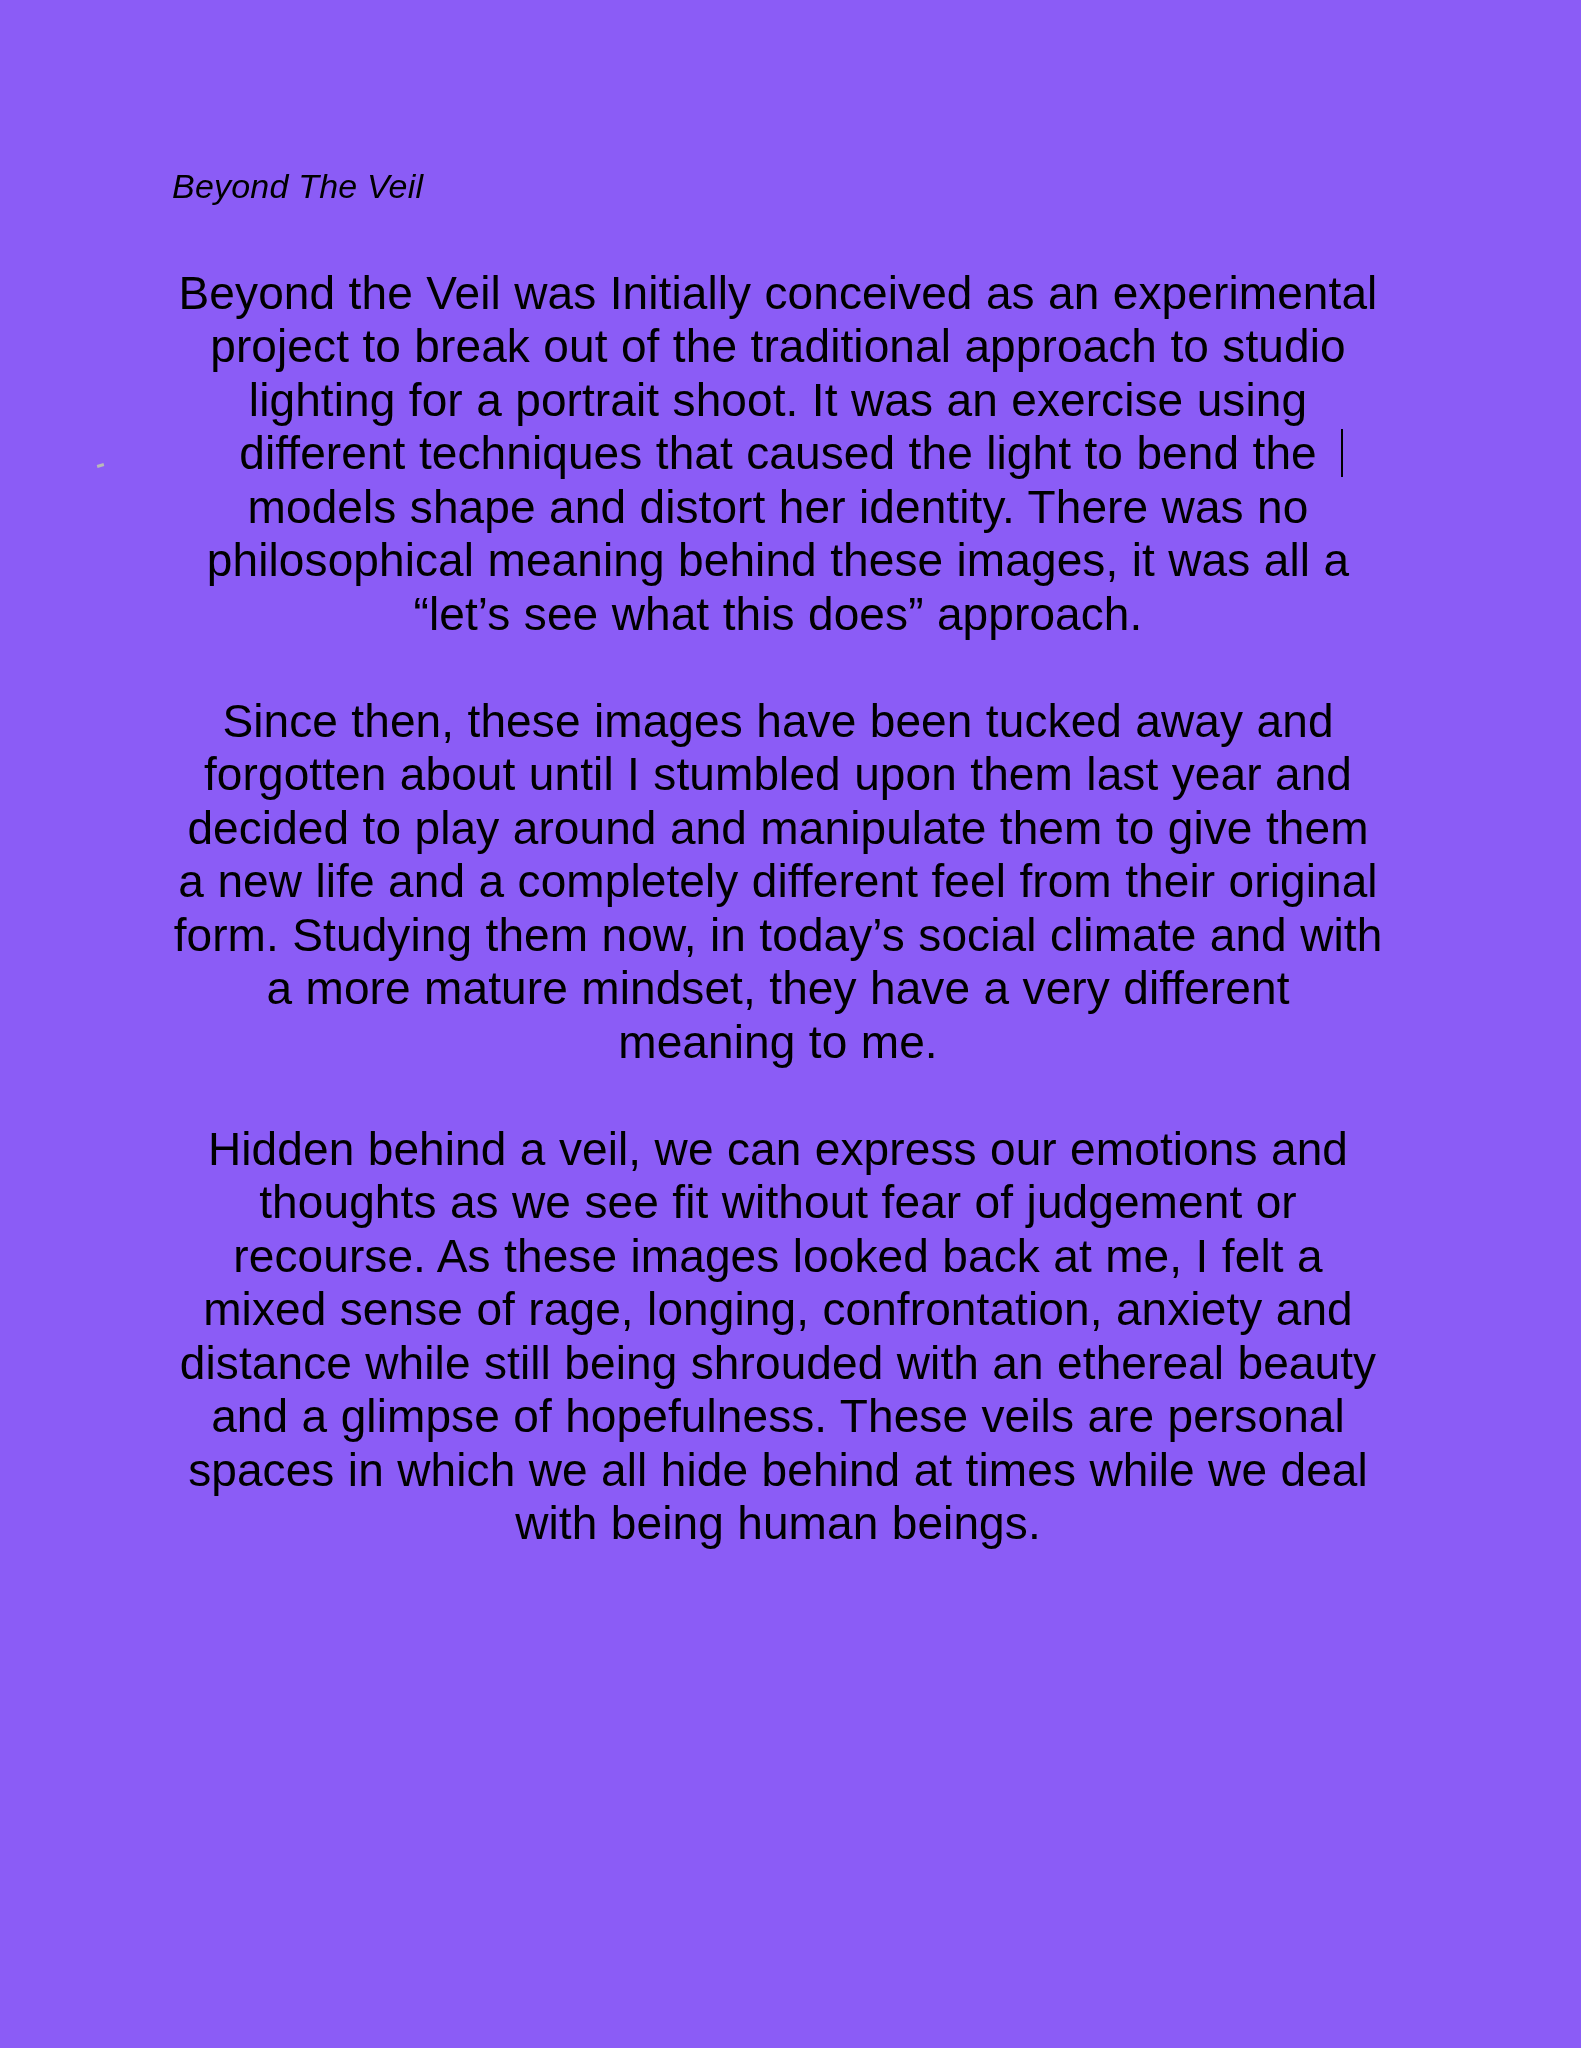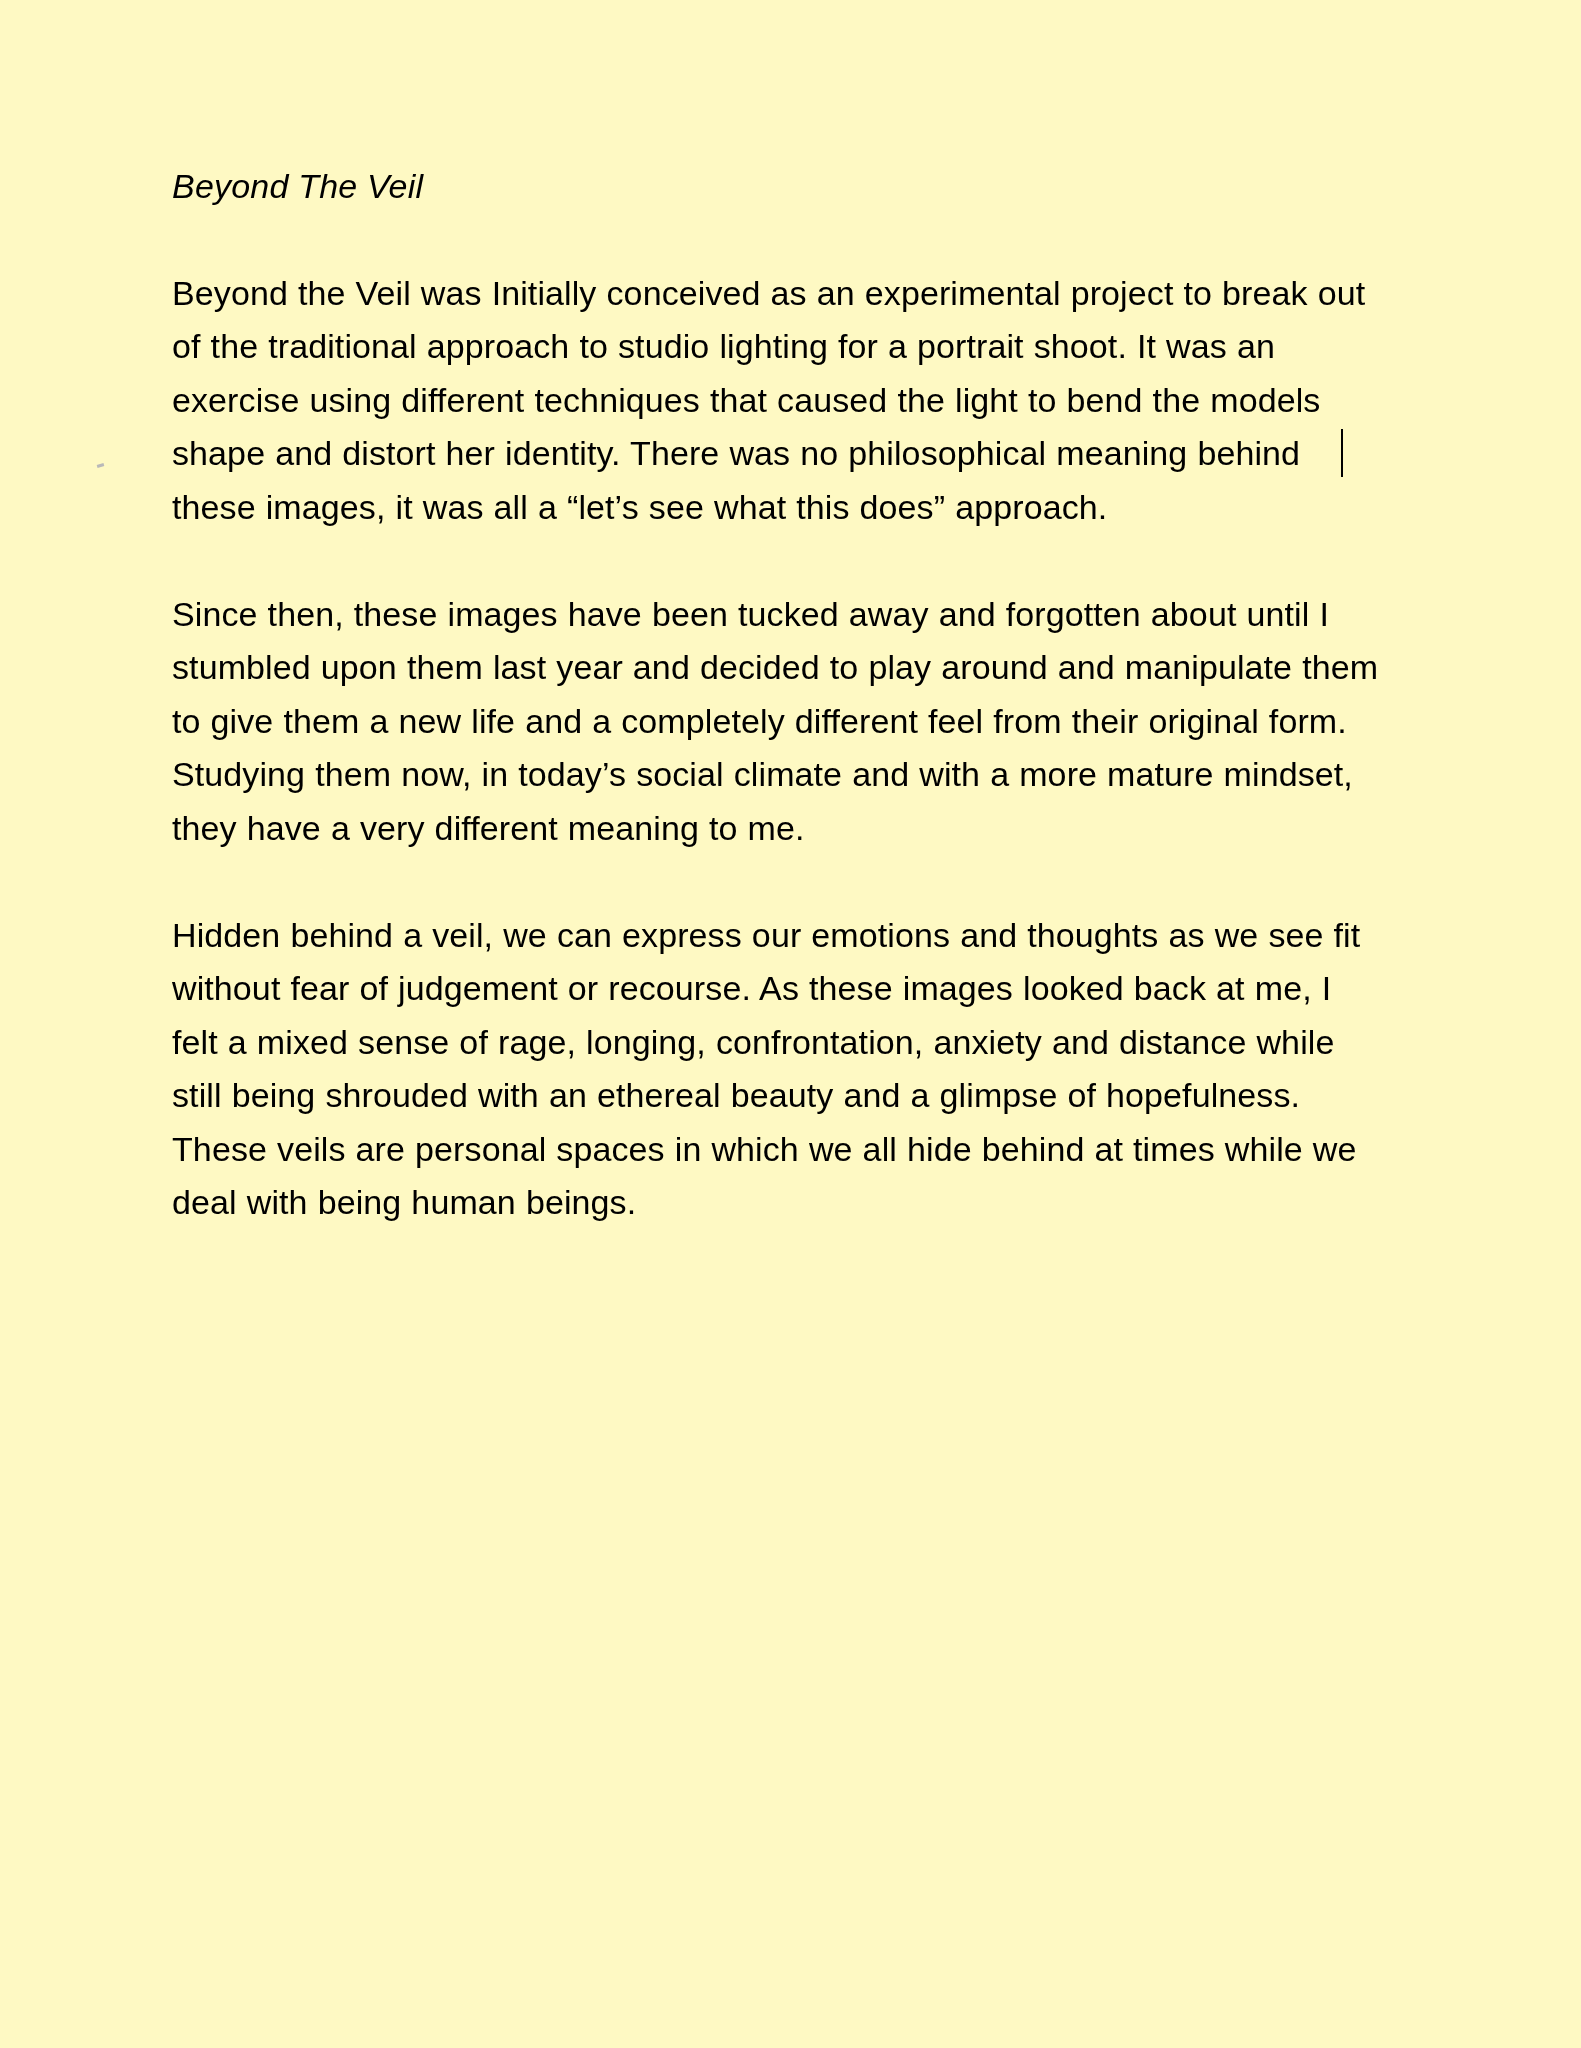--- a/index.html
+++ b/index.html
@@ -9,21 +9,21 @@
     background: #ffffff;
   }
   body {
     font-family: "Liberation Sans", sans-serif;
     color: #000000;
   }
   .page {
     position: relative;
     width: 1581px;
     height: 2048px;
-    background: #fef9c3;
+    background: #8b5cf6;
     margin: 0 auto;
     overflow: hidden;
     box-sizing: border-box;
   }
   .doc-body {
     position: absolute;
     left: 172px;
     top: 160px;
     width: 1212px;
   }
@@ -38,24 +38,24 @@
     white-space: nowrap;
   }
   .doc-byline {
     font-style: normal;
     font-size: 34px;
     line-height: 53px;
     letter-spacing: 0.2px;
     white-space: nowrap;
   }
   .para {
-    font-size: 34px;
+    font-size: 46px;
     line-height: 53.5px;
     letter-spacing: 0.1px;
-    text-align: left;
+    text-align: center;
     margin: 0;
     word-spacing: 0.5px;
   }
   .blank-line {
     height: 53.5px;
   }
   .caret {
     position: absolute;
     left: 1341px;
     top: 429px;

